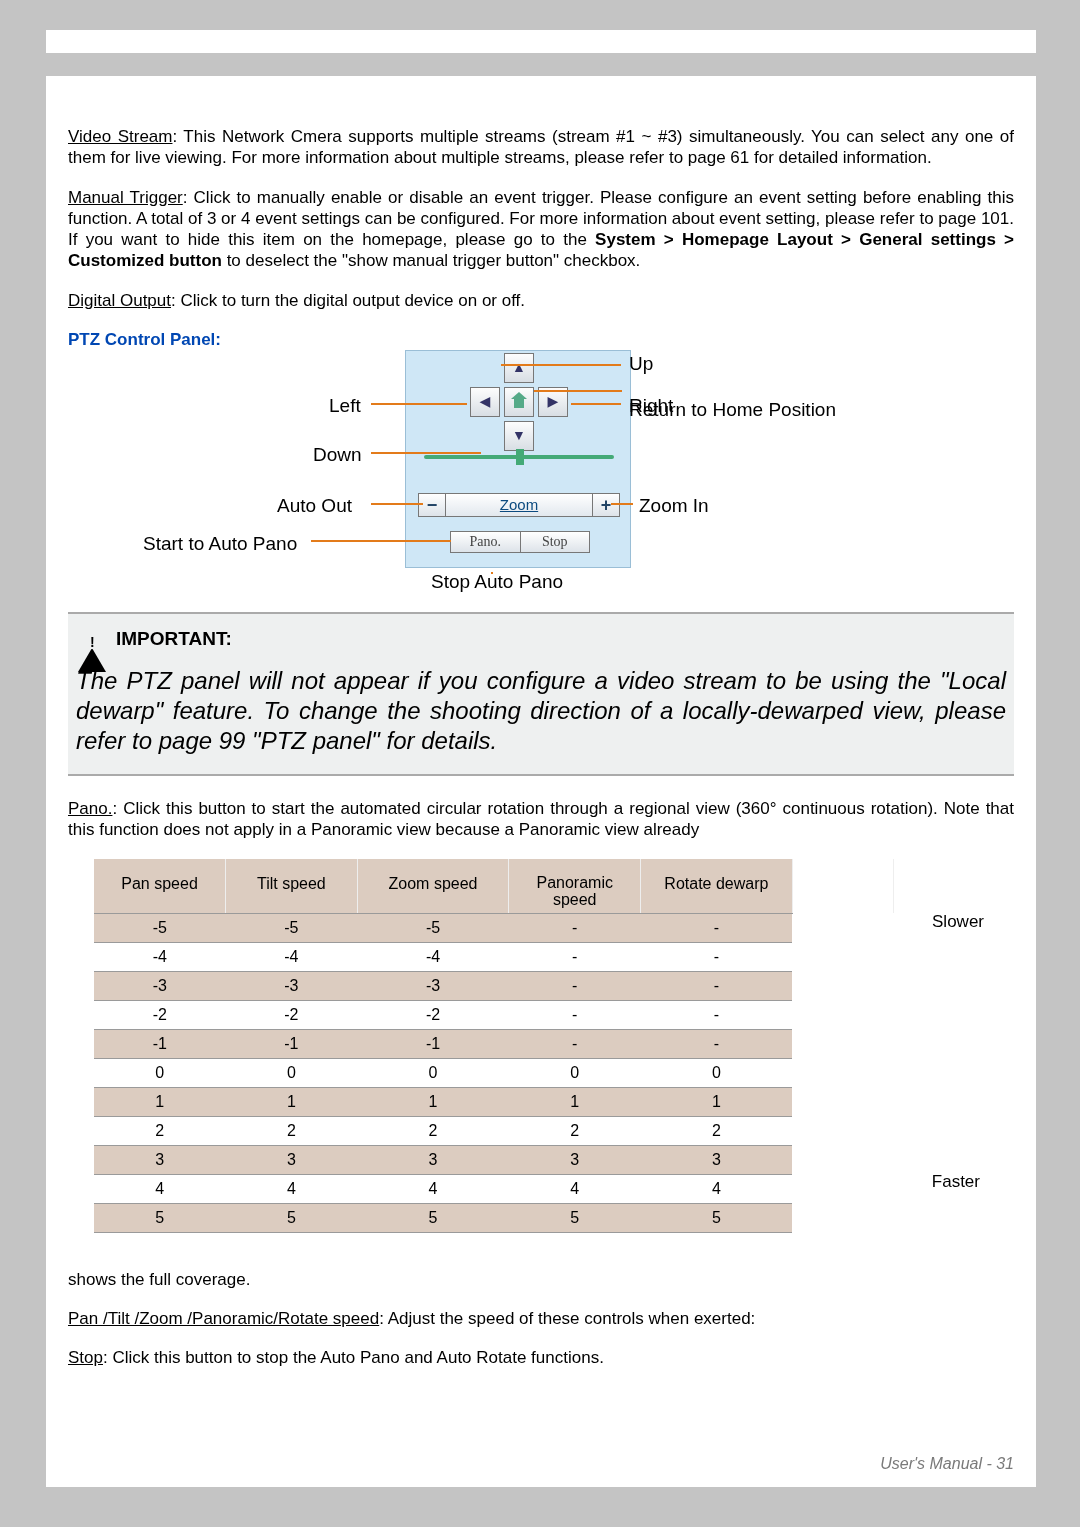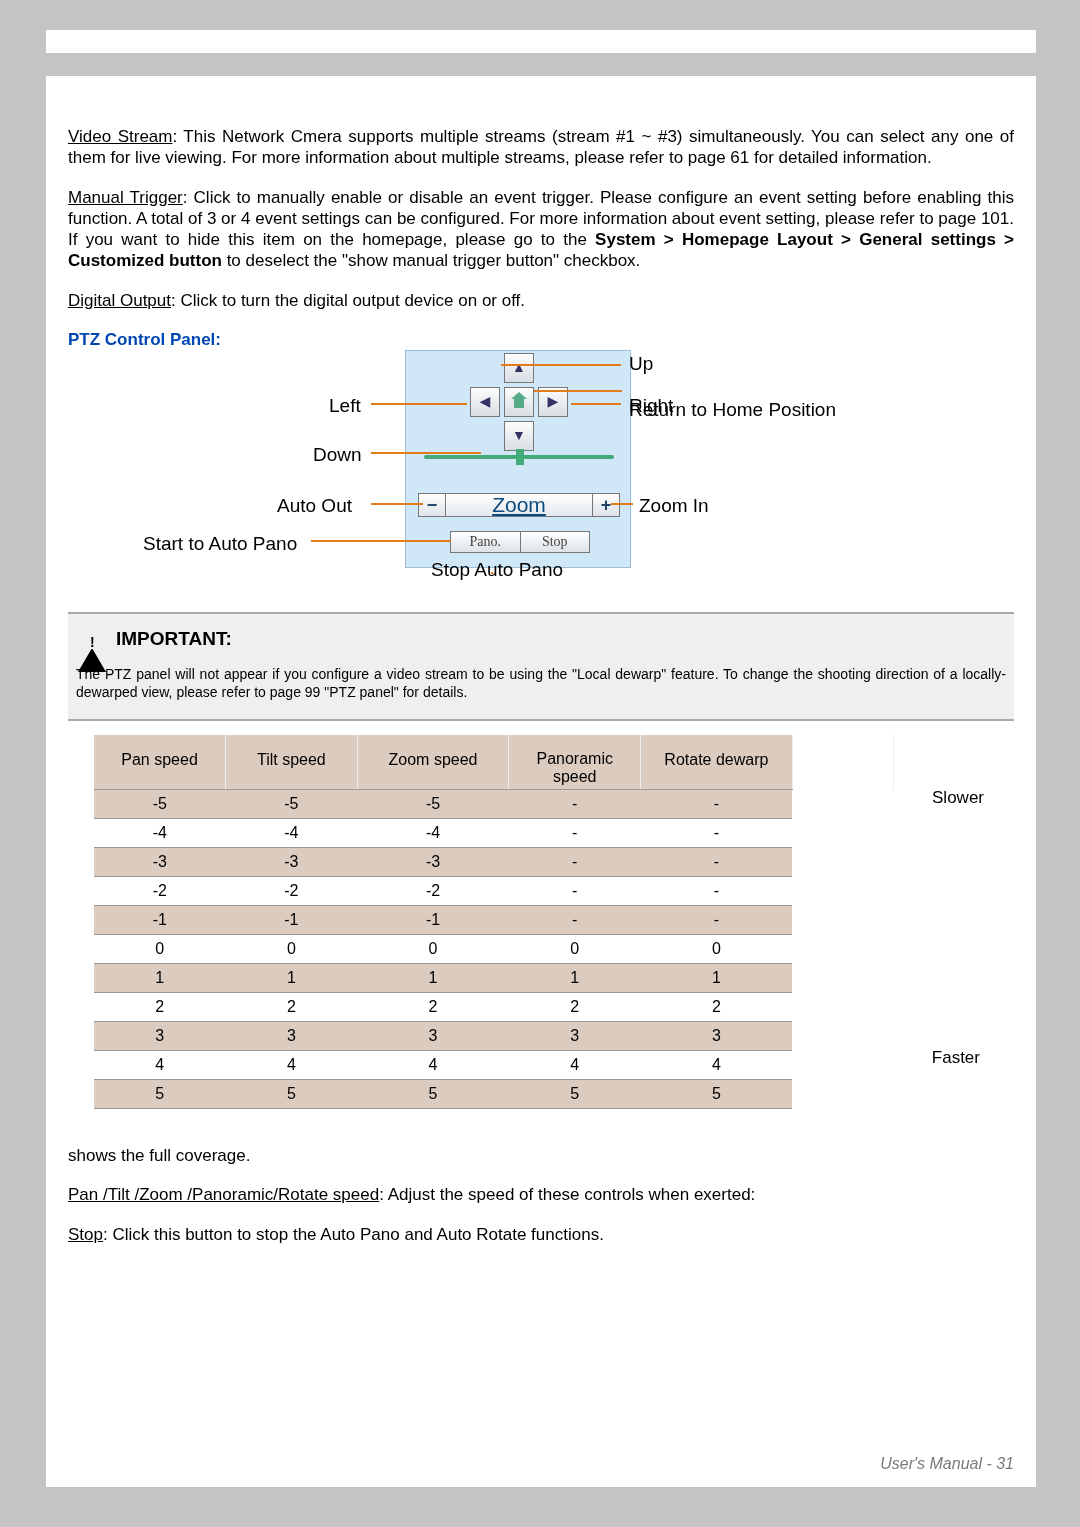--- a/index.html
+++ b/index.html
@@ -98,21 +98,21 @@
     display:flex; align-items:center;
   }
   .zbtn {
     width:28px;height:24px;border:1px solid #777;background:linear-gradient(#fff,#dde3e9);
     display:flex;align-items:center;justify-content:center;color:#246;font-weight:bold;font-size:18px;
   }
   .zlabel {
     flex:1;height:24px;border-top:1px solid #777;border-bottom:1px solid #777;
     background:linear-gradient(#fff,#e2e8ee);
     display:flex;align-items:center;justify-content:center;
-    color:#0b4a7f;font-size:21px;text-decoration:underline;
+    color:#0b4a7f;font-size:15px;text-decoration:underline;
   }
   .btnrow {
     position:absolute; left:44px; top:180px; width:140px; height:26px;
     display:flex;
   }
   .smbtn {
     flex:1;height:22px;border:1px solid #777;background:linear-gradient(#fff,#dde3e9);
     display:flex;align-items:center;justify-content:center;
     font-family: "Times New Roman", serif; color:#444;font-size:14px;
   }
@@ -144,21 +144,21 @@
     border-bottom:24px solid #000;
   }
   .warn-ic .tri2 {
     position:absolute;left:3px;top:5px;
     width:0;height:0;border-left:11px solid transparent;border-right:11px solid transparent;
     border-bottom:18px solid #eef0f0;
   }
   .warn-ic .ex {
     position:absolute;left:12px;top:8px;font-size:14px;font-weight:bold;color:#000;
   }
-  .imp-body { font-size:14px; text-align:justify; padding:0 2px; }
+  .imp-body { font-size:24px; text-align:justify; padding:0 2px;font-style:italic; }
 
   
   .spd-tbl {
     position:relative;
     width: 800px;
     margin: 14px 0 0 26px;
     border-collapse: collapse;
     font-size: 16px;
     text-align:center;
   }
@@ -255,33 +255,36 @@
       <div class="conn" style="left:420px;top:222px;width:2px;height:2px;"></div>
 
       <div class="lbl" style="left:558px;top:2px;">Up</div>
       <div class="lbl" style="left:558px;top:48px;">Return to Home Position</div>
       <div class="lbl" style="left:558px;top:44px;">Right</div>
       <div class="lbl" style="left:258px;top:44px;">Left</div>
       <div class="lbl" style="left:242px;top:93px;">Down</div>
       <div class="lbl" style="left:206px;top:144px;">Auto Out</div>
       <div class="lbl" style="left:568px;top:144px;">Zoom In</div>
       <div class="lbl" style="left:72px;top:182px;">Start to Auto Pano</div>
-      <div class="lbl" style="left:360px;top:208px;">Stop Auto Pano</div>
+      <div class="lbl" style="left:360px;top:220px;">Stop Auto Pano</div>
     </div>
 
     <div class="imp-box">
       <div class="imp-head">
         <span class="warn-ic">
           <span class="tri"></span><span class="tri2"></span><span class="ex">!</span>
         </span>
         <span>IMPORTANT:</span>
       </div>
       <div class="imp-body">The PTZ panel will not appear if you configure a video stream to be using the "Local dewarp" feature. To change the shooting direction of a locally-dewarped view, please refer to page 99 "PTZ panel" for details.</div>
     </div>
 
+    <p class="para" style="margin-top:22px;">
+      <span class="u">Pano.</span><span>: Click this button to start the automated circular rotation through a regional view (360° continuous rotation). Note that this function does not apply in a Panoramic view because a Panoramic view already</span>
+    </p>
 
     <div style="position:relative;">
       <table class="spd-tbl">
         <thead>
           <tr>
             <th style="width:130px;">Pan speed</th>
             <th style="width:130px;">Tilt speed</th>
             <th style="width:150px;">Zoom speed</th>
             <th style="width:130px;" class="twoline"><span>Panoramic<br>speed</span></th>
             <th style="width:150px;">Rotate dewarp</th>

